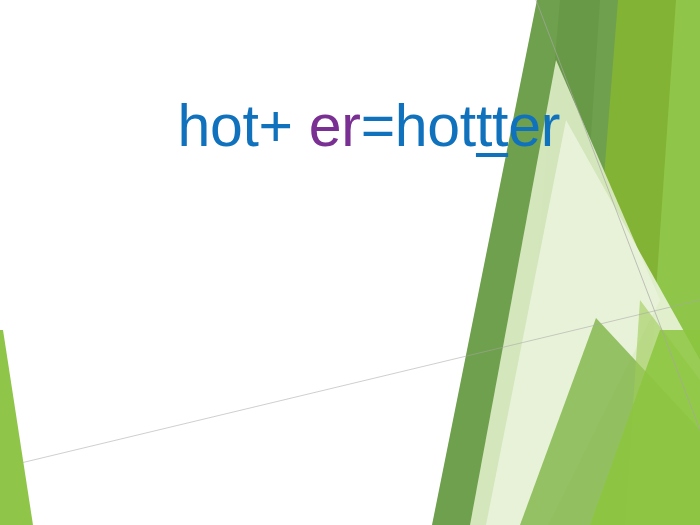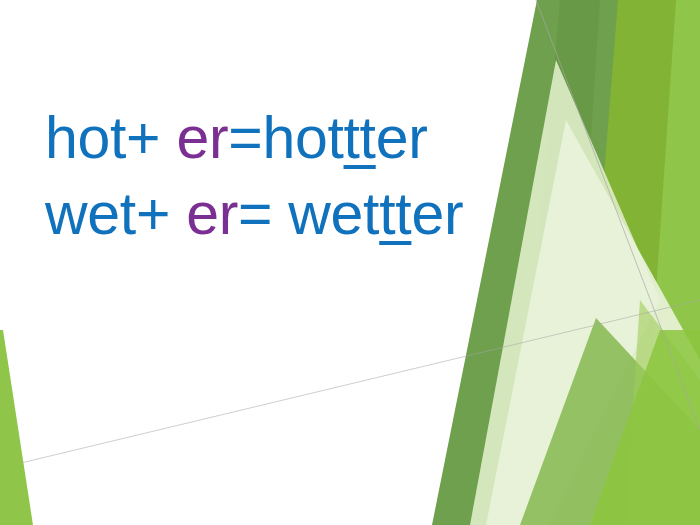--- a/index.html
+++ b/index.html
@@ -21,25 +21,24 @@
     position: absolute;
     top: 0;
     left: 0;
     width: 700px;
     height: 525px;
     pointer-events: none;
   }
   #text-block {
     position: absolute;
     left: 0;
-    top: 100px;
+    top: 88px;
     width: 560px;
-    text-align: left;
+    text-align: right;
     z-index: 5;
-    padding-left: 45px;
   }
   .eq-line {
     font-size: 59px;
     line-height: 76px;
     white-space: nowrap;
     letter-spacing: -0.3px;
     font-weight: normal;
   }
   .seg-blue   { color: #1071BD; }
   .seg-purple { color: #7A2F92; }
@@ -83,19 +82,16 @@
     <polygon points="3,330 0,330 0,525 33,525" fill="#8FC64A"></polygon>
   </svg>
 
   <div id="text-block">
 
     <div class="eq-line">
       <span class="seg-blue">hot+ </span><span class="seg-purple">er</span><span class="seg-blue">=hot</span><span class="seg-blue-u">tt</span><span class="seg-blue">er</span>
     </div>
 
 
-    <div class="eq-line">
-      <span class="seg-blue">wet+ </span><span class="seg-purple">er</span><span class="seg-blue">= wet</span><span class="seg-blue-u">tt</span><span class="seg-blue">er</span>
-    </div>
 
   </div>
 
 </div>
 
 </body></html>

